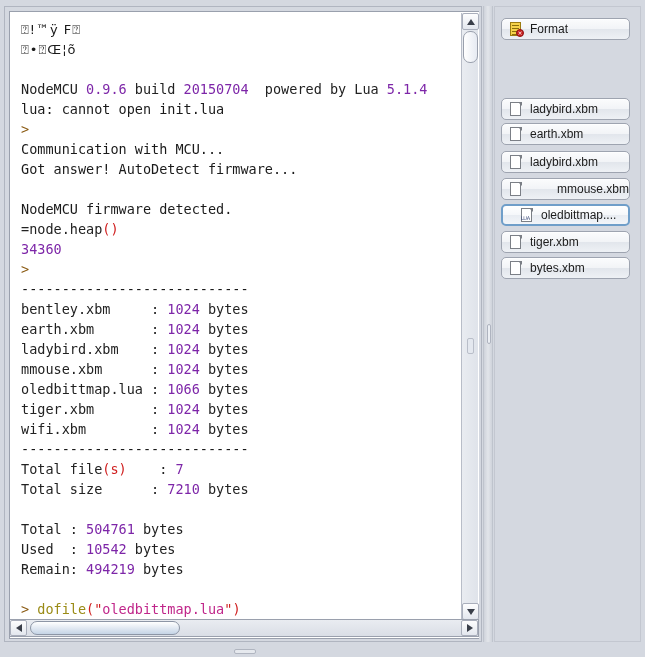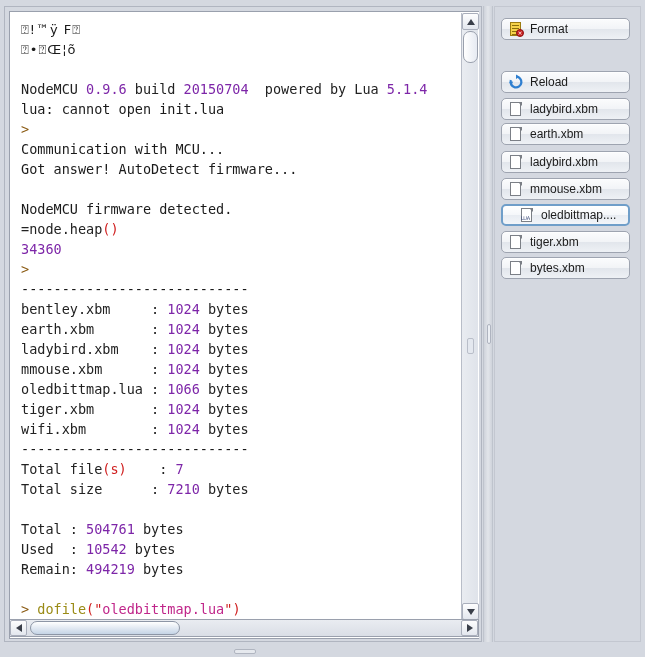--- a/index.html
+++ b/index.html
@@ -267,30 +267,20 @@
         <span class="btn-icon ico-ydoc">
           <span class="pg"></span>
           <span class="rule r1"></span>
           <span class="rule r2"></span>
           <span class="rule r3"></span>
           <span class="rule r4"></span>
           <span class="ico-badge-x">×</span>
         </span>
         <span class="btn-label">Format</span>
       </div>
-      <div class="side-btn" style="top: 64.2px;">
-        <span class="btn-icon ico-reload">
-          <svg width="16" height="16" viewBox="0 0 16 16">
-            <path d="M8 2.6a5.4 5.4 0 1 1-5.1 3.6" fill="none" stroke="#2f7fd0" stroke-width="2.3"></path>
-            <path d="M8 0.4 L8 5.0 L11.6 2.7 Z" fill="#2f7fd0"></path>
-            <path d="M3.4 11.3 L1.0 8.6 L5.2 7.6 Z" fill="#2f7fd0"></path>
-          </svg>
-        </span>
-        <span class="btn-label">Reload</span>
-      </div>
       <div class="side-btn" style="top: 90.8px;">
         <span class="btn-icon ico-doc">
           <span class="pg"></span>
           <span class="fold"></span>
         </span>
         <span class="btn-label">ladybird.xbm</span>
       </div>
       <div class="side-btn" style="top: 116px;">
         <span class="btn-icon ico-doc">
           <span class="pg"></span>
@@ -298,21 +288,21 @@
         </span>
         <span class="btn-label">earth.xbm</span>
       </div>
       <div class="side-btn" style="top: 144px;">
         <span class="btn-icon ico-doc">
           <span class="pg"></span>
           <span class="fold"></span>
         </span>
         <span class="btn-label">ladybird.xbm</span>
       </div>
-      <div class="side-btn" style="top: 170.6px;">
+      <div class="side-btn" style="top: 170.6px; justify-content: space-between;">
         <span class="btn-icon ico-doc">
           <span class="pg"></span>
           <span class="fold"></span>
         </span>
         <span class="btn-label">mmouse.xbm</span>
       </div>
       <div class="side-btn selected" style="top: 197.2px;">
         <span class="btn-icon ico-doc ico-lua">
           <span class="pg"></span>
           <span class="fold"></span>

